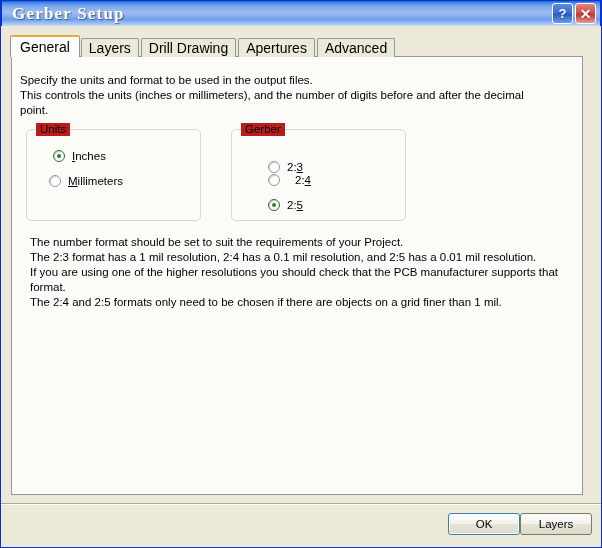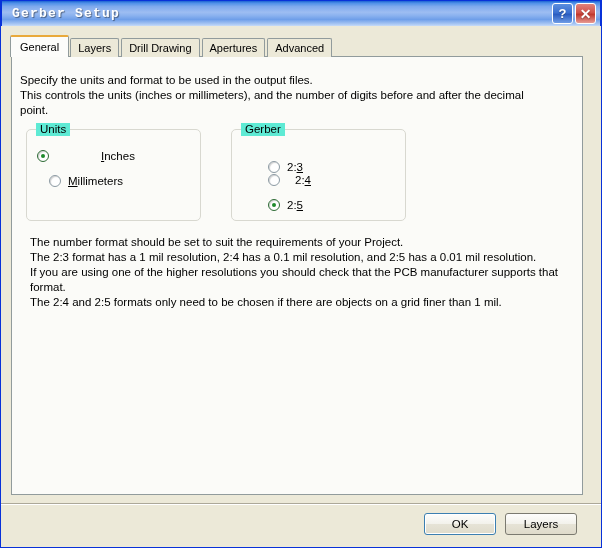--- a/index.html
+++ b/index.html
@@ -40,22 +40,22 @@
         #c7dbf8 100%);
     border-top: 1px solid #0831d9;
     border-left: 1px solid #0831d9;
     border-right: 1px solid #0831d9;
     display: flex;
     align-items: center;
   }
   .title-text {
     margin-left: 10px;
     color: #ffffff;
-    font-family: Liberation Mono, monospace;
-    font-size: 13px;
+    font-family: Liberation Serif, serif;
+    font-size: 17px;
     font-weight: bold;
     letter-spacing: 1.2px;
     text-shadow: 1px 1px 1px rgba(0,0,0,0.45);
     white-space: nowrap;
   }
   .title-buttons {
     position: absolute;
     right: 4px;
     top: 2px;
     display: flex;
@@ -97,21 +97,21 @@
   }
   .tab {
     box-sizing: border-box;
     height: 19px;
     padding: 0 7px;
     margin-right: 2px;
     background: #ece9d8;
     border: 1px solid #919b9c;
     border-bottom: none;
     border-radius: 2px 2px 0 0;
-    font-size: 11px;
+    font-size: 14px;
     color: #000000;
     display: flex;
     align-items: center;
     line-height: 1;
     cursor: default;
   }
   .tab.active {
     height: 22px;
     background: #fcfcfa;
     border-top: 2px solid #e9a93b;
@@ -151,21 +151,21 @@
   .groupbox {
     position: absolute;
     box-sizing: border-box;
     border: 1px solid #d8d8d0;
     border-radius: 5px;
   }
   .groupbox > .gb-label {
     position: absolute;
     top: -7px;
     left: 9px;
-    background: #5eead4;
+    background: #b91c1c;
     padding: 0 4px;
     font-size: 11.5px;
     color: #000000;
     line-height: 13px;
   }
   #gb-units  { left: 14px;  top: 72px; width: 175px; height: 92px; }
   #gb-format { left: 219px; top: 72px; width: 175px; height: 92px; }
 
   
   .radio-row {
@@ -213,24 +213,23 @@
     left: 0;
     top: 503px;
     width: 602px;
     height: 2px;
     border-top: 1px solid #aca899;
     border-bottom: 1px solid #ffffff;
     box-sizing: border-box;
   }
   .footer-buttons {
     position: absolute;
-    right: 24px;
+    right: 9px;
     top: 513px;
     display: flex;
-    gap: 9px;
     align-items: flex-end;
   }
   .btn {
     box-sizing: border-box;
     width: 72px;
     height: 22px;
     background: linear-gradient(to bottom, #fdfdfc 0%, #f3f2ec 48%, #e6e3d6 52%, #dfdbcb 100%);
     border: 1px solid #7b7a70;
     border-radius: 3px;
     font-size: 11.5px;
@@ -268,21 +267,21 @@
   </div>
 
   <div class="panel">
 
     <div class="para intro">Specify the units and format to be used in the output files.
 This controls the units (inches or millimeters), and the number of digits before and after the decimal point.</div>
 
     <div class="groupbox" id="gb-units">
       <span class="gb-label">Units</span>
 
-      <div class="radio-row" style="left:10px; top:20px;gap:45px;">
+      <div class="radio-row" style="left:26px; top:20px;">
         <span class="radio checked"></span>
         <span class="radio-label"><span class="mn">I</span><span>nches</span></span>
       </div>
 
       <div class="radio-row" style="left:22px; top:45px;">
         <span class="radio"></span>
         <span class="radio-label"><span class="mn">M</span><span>illimeters</span></span>
       </div>
     </div>
 

